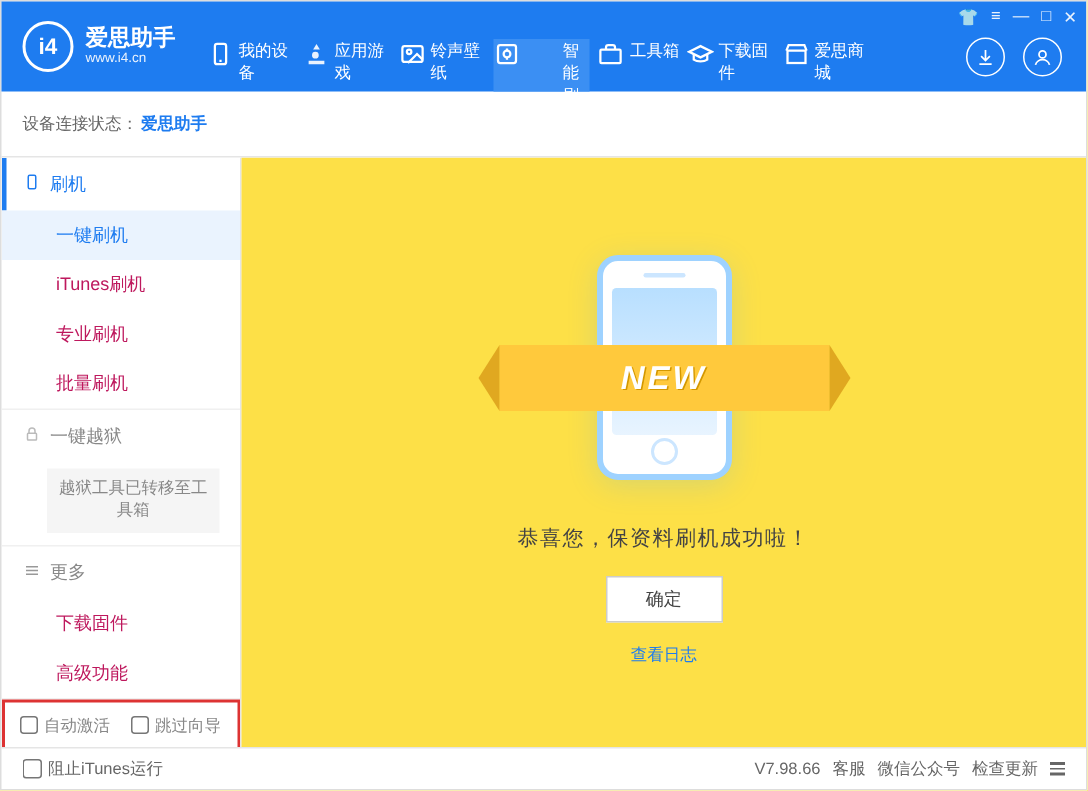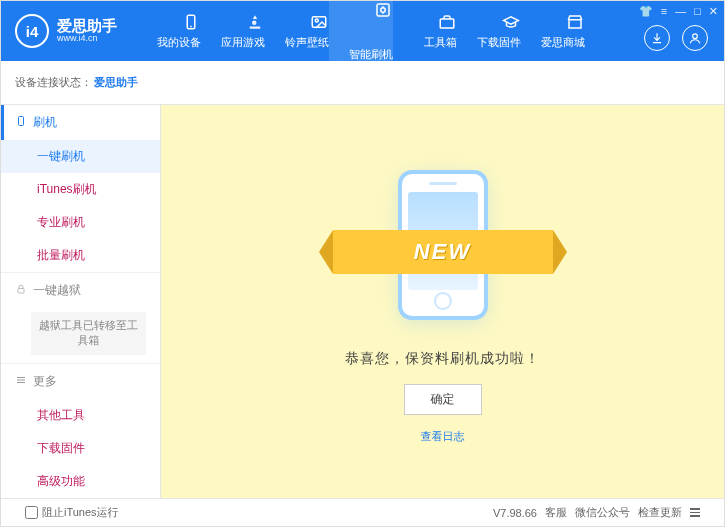--- a/index.html
+++ b/index.html
@@ -7,21 +7,21 @@
 .app { width: 725px; height: 527px; display: flex; flex-direction: column; border: 1px solid #ddd; }
 
 
 .header { background: #1e7cf0; height: 60px; display: flex; align-items: center; color: #fff; position: relative; }
 .logo-area { display: flex; align-items: center; padding: 0 14px; }
 .logo-circle { width: 34px; height: 34px; border: 2px solid #fff; border-radius: 50%; display: flex; align-items: center; justify-content: center; font-weight: bold; font-size: 15px; margin-right: 8px; }
 .logo-text { display: flex; flex-direction: column; line-height: 1.1; }
 .logo-title { font-size: 15px; font-weight: bold; }
 .logo-sub { font-size: 9px; opacity: 0.9; }
 .nav { display: flex; height: 100%; margin-left: 6px; }
-.nav-item { width: 64px; display: flex; flex-direction: column; align-items: flex-end; justify-content: center; font-size: 11px; cursor: pointer; gap: 3px; }
+.nav-item { width: 64px; display: flex; flex-direction: row; align-items: flex-start; justify-content: center; font-size: 11px; cursor: pointer; gap: 3px; margin-top: 25px; }
 .nav-item.active { background: #3b8ff3; gap: 28px; }
 .nav-icon { width: 20px; height: 20px; display: flex; align-items: center; justify-content: center; }
 .window-controls { position: absolute; top: 4px; right: 6px; display: flex; gap: 8px; font-size: 11px; }
 .window-controls span { cursor: pointer; opacity: 0.9; }
 .hdr-right { position: absolute; right: 16px; bottom: 10px; display: flex; gap: 12px; }
 .hdr-circle { width: 26px; height: 26px; border: 1.5px solid #fff; border-radius: 50%; display: flex; align-items: center; justify-content: center; cursor: pointer; }
 
 
 .statusbar { height: 44px; border-bottom: 1px solid #e5e5e5; display: flex; align-items: center; padding: 0 14px; font-size: 11px; color: #666; }
 .status-mode { color: #1e7cf0; font-weight: bold; margin-left: 2px; }
@@ -34,37 +34,37 @@
 .side-head.active { color: #1e7cf0; border-left: 3px solid #1e7cf0; padding-left: 11px; }
 .side-sub { padding: 8px 14px 8px 36px; cursor: pointer; color: #be185d; }
 .side-sub.active { background: #eaf3fe; color: #1e7cf0; }
 .side-sub.boxed { background: #f5f5f5; margin: 4px 14px 8px 30px; padding: 6px 8px; font-size: 11px; color: #888; text-align: center; line-height: 1.4; }
 .side-bottom { margin-top: auto; }
 .checkbox-row { border: 2px solid #d33; padding: 8px 10px; display: flex; gap: 14px; font-size: 11px; color: #888; }
 .checkbox-row label { display: flex; align-items: center; gap: 4px; cursor: pointer; }
 .checkbox-row input { width: 12px; height: 12px; }
 
 
-.main { flex: 1; display: flex; flex-direction: column; align-items: center; justify-content: center; background: #fef9c3; position: relative; }
+.main { flex: 1; display: flex; flex-direction: column; align-items: center; justify-content: center; background: #fde047; position: relative; }
 .illus { position: relative; width: 200px; height: 170px; }
 .phone { position: absolute; left: 50%; top: 10px; transform: translateX(-50%); width: 90px; height: 150px; background: #fff; border: 4px solid #9ed2ff; border-radius: 14px; box-shadow: 0 4px 20px rgba(76,168,255,0.2); }
 .phone::before { content: ""; position: absolute; top: 8px; left: 50%; transform: translateX(-50%); width: 28px; height: 3px; background: #cce6ff; border-radius: 2px; }
 .phone::after { content: ""; position: absolute; bottom: 6px; left: 50%; transform: translateX(-50%); width: 14px; height: 14px; border: 2px solid #cce6ff; border-radius: 50%; }
 .phone-screen { position: absolute; top: 18px; left: 6px; right: 6px; bottom: 26px; background: linear-gradient(#b8dfff,#e8f4ff); border-radius: 3px; }
 .ribbon { position: absolute; left: -10px; right: -10px; top: 70px; height: 44px; background: #ffc93c; display: flex; align-items: center; justify-content: center; }
 .ribbon::before, .ribbon::after { content: ""; position: absolute; top: 0; width: 0; height: 0; border-top: 22px solid transparent; border-bottom: 22px solid transparent; }
 .ribbon::before { left: -14px; border-right: 14px solid #e0a820; }
 .ribbon::after { right: -14px; border-left: 14px solid #e0a820; }
 .ribbon-text { color: #fff; font-weight: 900; font-size: 22px; font-style: italic; letter-spacing: 2px; text-shadow: 1px 1px 0 #d49800; }
 .msg { margin-top: 20px; font-size: 14px; color: #444; letter-spacing: 1px; }
 .btn-ok { margin-top: 16px; padding: 6px 26px; border: 1px solid #ccc; background: #fff; font-size: 12px; cursor: pointer; color: #444; }
 .view-log { margin-top: 14px; font-size: 11px; color: #1e7cf0; cursor: pointer; }
 
 
-.footer { height: 28px; border-top: 1px solid #e5e5e5; display: flex; align-items: center; padding: 0 24px; font-size: 11px; color: #666; }
+.footer { height: 28px; border-top: 1px solid #e5e5e5; display: flex; align-items: center; padding: 0 14px; font-size: 11px; color: #666; }
 .footer label { display: flex; align-items: center; gap: 4px; cursor: pointer; }
 .footer-right { margin-left: auto; display: flex; gap: 8px; align-items: center; }
 .hamb { display: inline-flex; flex-direction: column; gap: 2px; }
 .hamb span { width: 10px; height: 1.5px; background: #666; }
 </style>
 </head>
 <body>
 
 <div class="app">
 
@@ -196,21 +196,20 @@
       </div>
       <div class="side-group">
         <div class="side-head">
           <span><svg width="12" height="12" viewBox="0 0 24 24" fill="none" stroke="#999" stroke-width="2">
                 <line x1="4" y1="7" x2="20" y2="7"></line>
                 <line x1="4" y1="12" x2="20" y2="12"></line>
                 <line x1="4" y1="17" x2="20" y2="17"></line>
               </svg></span>
           <span>更多</span>
         </div>
-        <div class="side-sub">其他工具</div>
         <div class="side-sub">下载固件</div>
         <div class="side-sub">高级功能</div>
       </div>
 
       <div class="side-bottom">
         <div class="checkbox-row">
           <label>
               <input type="checkbox" style="">
               <span>自动激活</span>
             </label>

